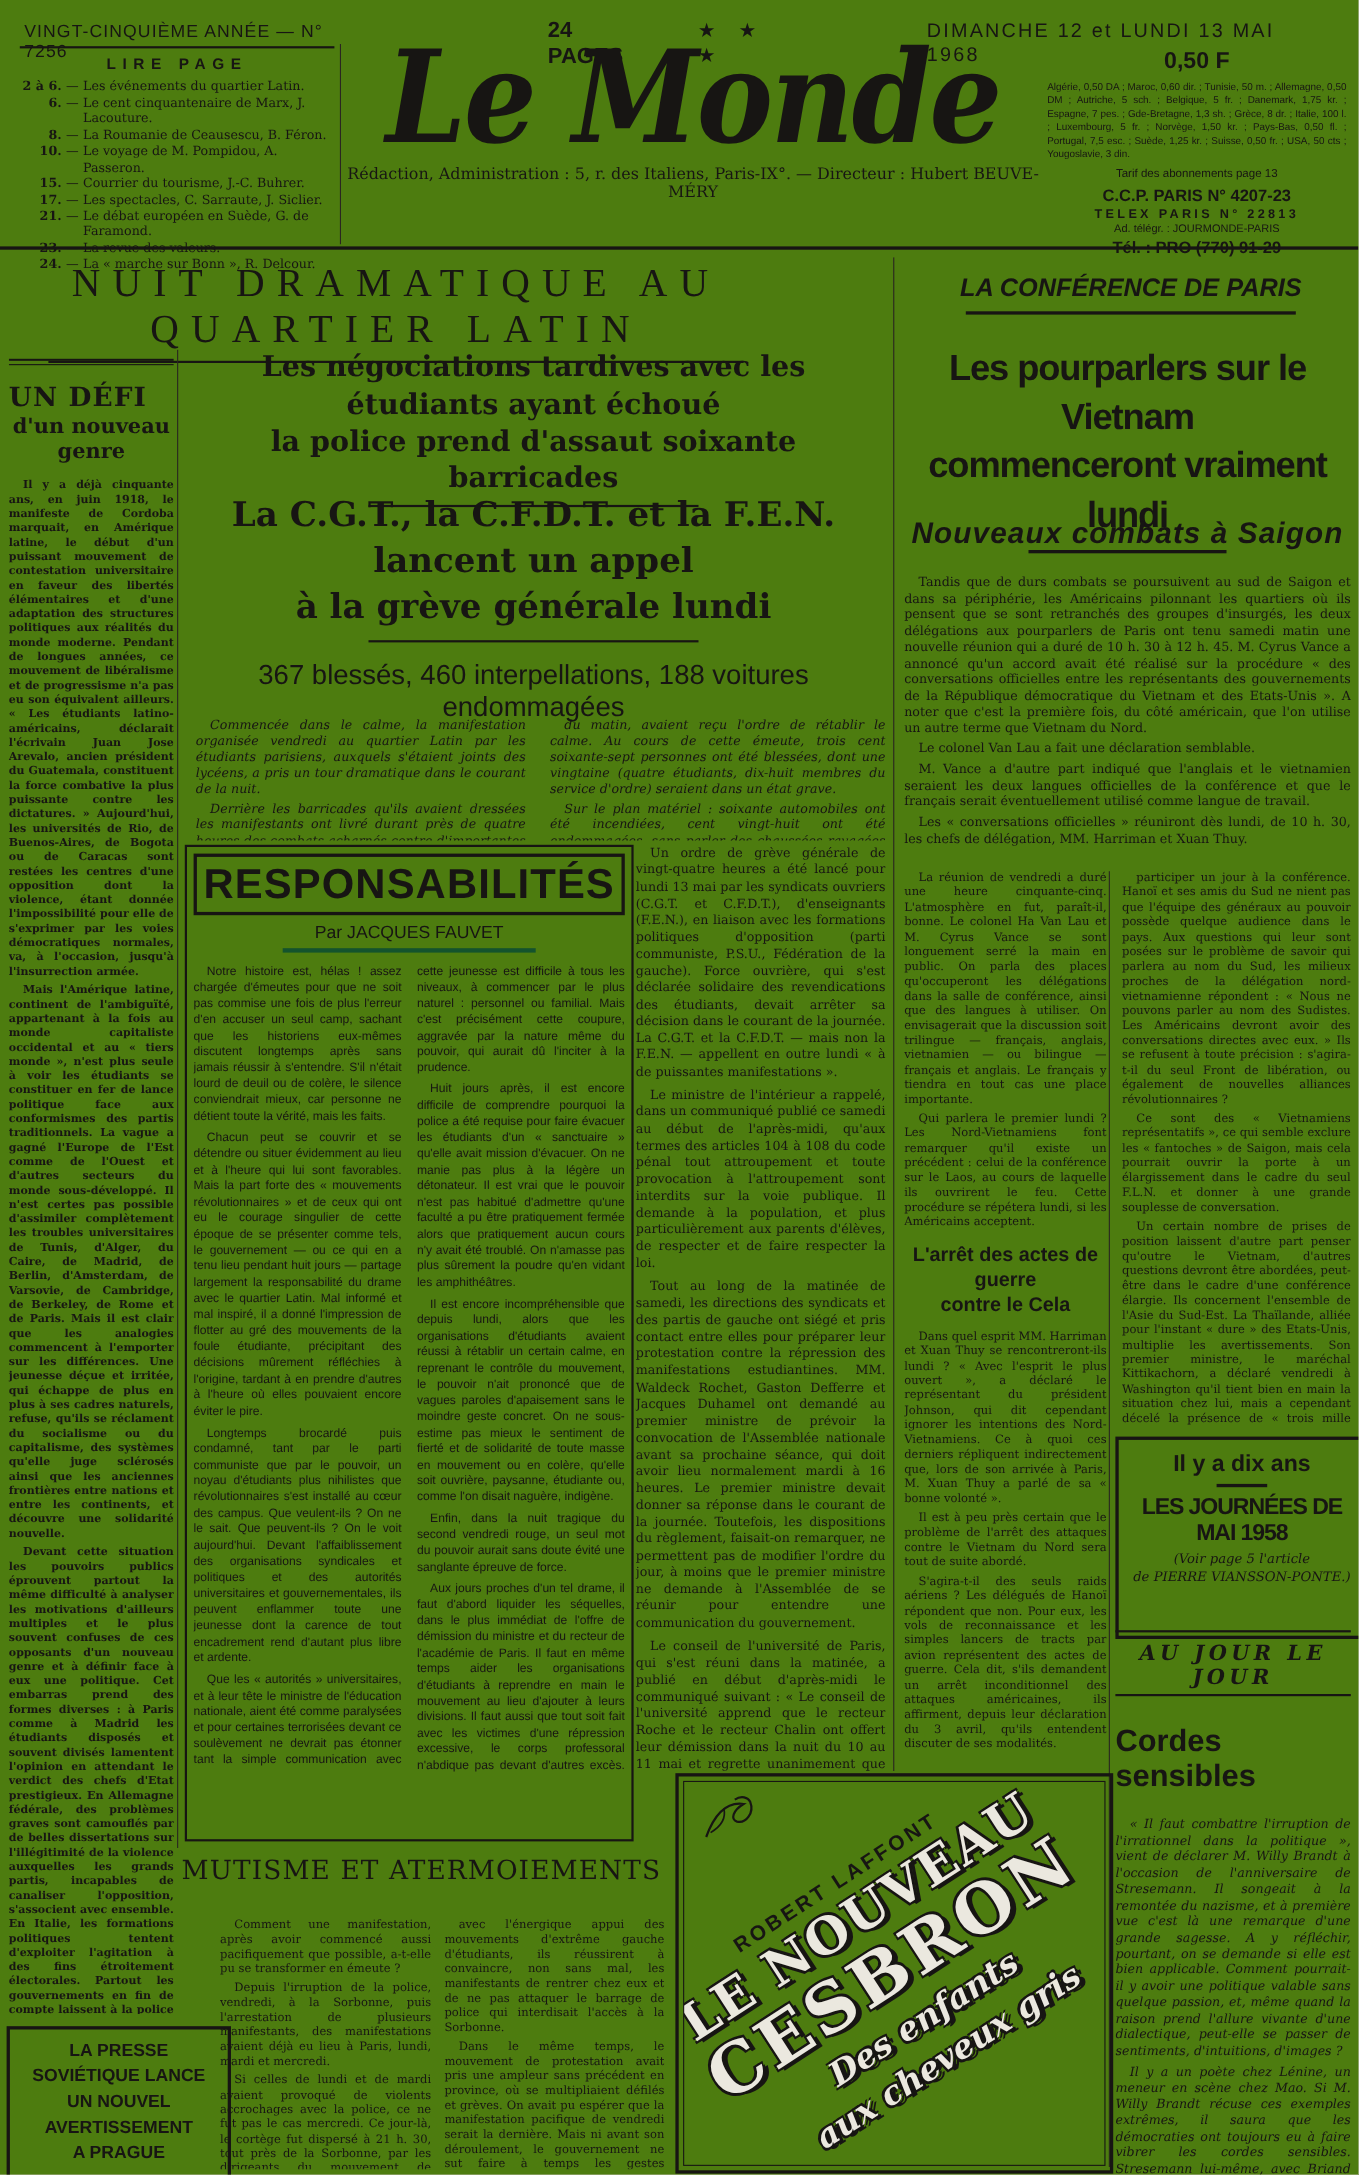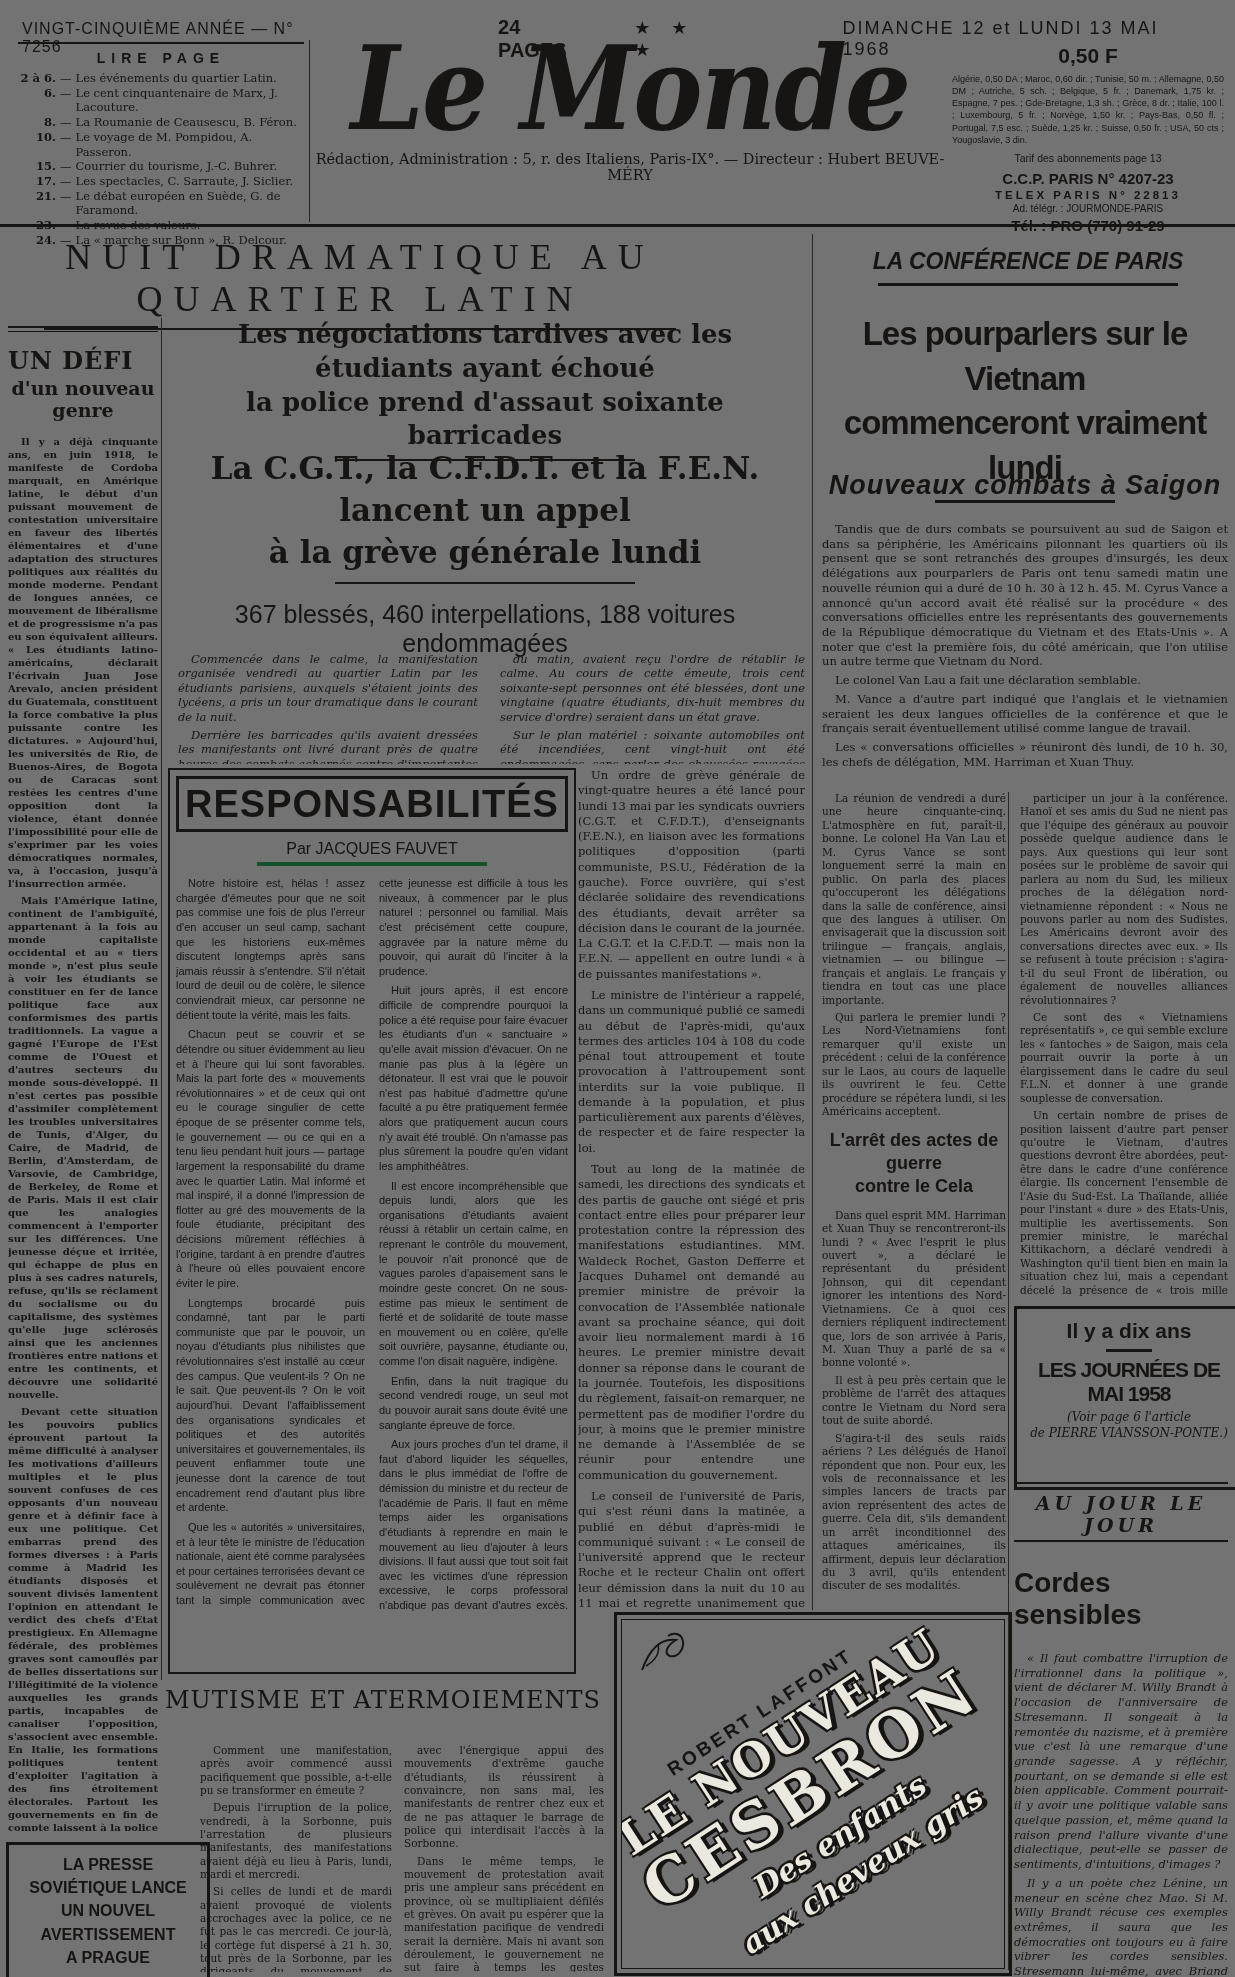--- a/index.html
+++ b/index.html
@@ -1,16 +1,16 @@
 <!DOCTYPE html>
 <html><head>
 <meta charset="utf-8">
 <style>
   html,body{margin:0;padding:0;background:#c8c4ba;}
-  .page{position:relative;width:1235px;height:1977px;margin:0 auto;background:#737373;color:#171513;
+  .page{position:relative;width:1235px;height:1977px;margin:0 auto;background:#4d7c0f;color:#171513;
         font-family:"DejaVu Serif",serif;overflow:hidden;}
   .abs{position:absolute;}
   .jc{text-align:justify;}
   .ctr{text-align:center;}
   .clip{overflow:hidden;}
   .divider-v{position:absolute;width:1px;background:#2a2620;}
   .divider-h{position:absolute;height:3px;background:#171513;}
   p{margin:0 0 4px 0;text-indent:13px;}
 
   
@@ -330,21 +330,21 @@
         <p>Un certain nombre de prises de position laissent d'autre part penser qu'outre le Vietnam, d'autres questions devront être abordées, peut-être dans le cadre d'une conférence élargie. Ils concernent l'ensemble de l'Asie du Sud-Est. La Thaïlande, alliée pour l'instant « dure » des Etats-Unis, multiplie les avertissements. Son premier ministre, le maréchal Kittikachorn, a déclaré vendredi à Washington qu'il tient bien en main la situation chez lui, mais a cependant décelé la présence de « trois mille agents communistes » qui seraient pour la plupart vietnamiens et pathet-lao ; quelques Chinois se mêleraient à eux.</p>
       </div>
 
   </div>
 
   <div class="abs dixans">
     <div class="dix-kick">Il y a dix ans</div>
     <div class="dix-rule"></div>
     <div class="dix-title">LES JOURNÉES DE MAI 1958</div>
     <div class="dix-ref">
-      <div>(Voir page 6 l'article</div>
+      <div>(Voir page 5 l'article</div>
       <div>de PIERRE VIANSSON-PONTE.)</div>
     </div>
   </div>
 
   <div class="abs aujour">
     <div class="aj-kick ctr">AU JOUR LE JOUR</div>
     <div class="aj-title">Cordes sensibles</div>
     <div class="aj-body jc">
         <p>« Il faut combattre l'irruption de l'irrationnel dans la politique », vient de déclarer M. Willy Brandt à l'occasion de l'anniversaire de Stresemann. Il songeait à la remontée du nazisme, et à première vue c'est là une remarque d'une grande sagesse. A y réfléchir, pourtant, on se demande si elle est bien applicable. Comment pourrait-il y avoir une politique valable sans quelque passion, et, même quand la raison prend l'allure vivante d'une dialectique, peut-elle se passer de sentiments, d'intuitions, d'images ?</p>
         <p>Il y a un poète chez Lénine, un meneur en scène chez Mao. Si M. Willy Brandt récuse ces exemples extrêmes, il saura que les démocraties ont toujours eu à faire vibrer les cordes sensibles. Stresemann lui-même, avec Briand et les compères du Pacte à quatre, ont capté l'Europe, hélas. Cette musique de chambre a empêché d'entendre les accents wagnériens de l'hitlérisme. C'est que la valeur de l'irrationnel, en politique, dépend de ce qu'on en fait ; c'est du moins ce qu'il faut voir en fanfare.</p>

